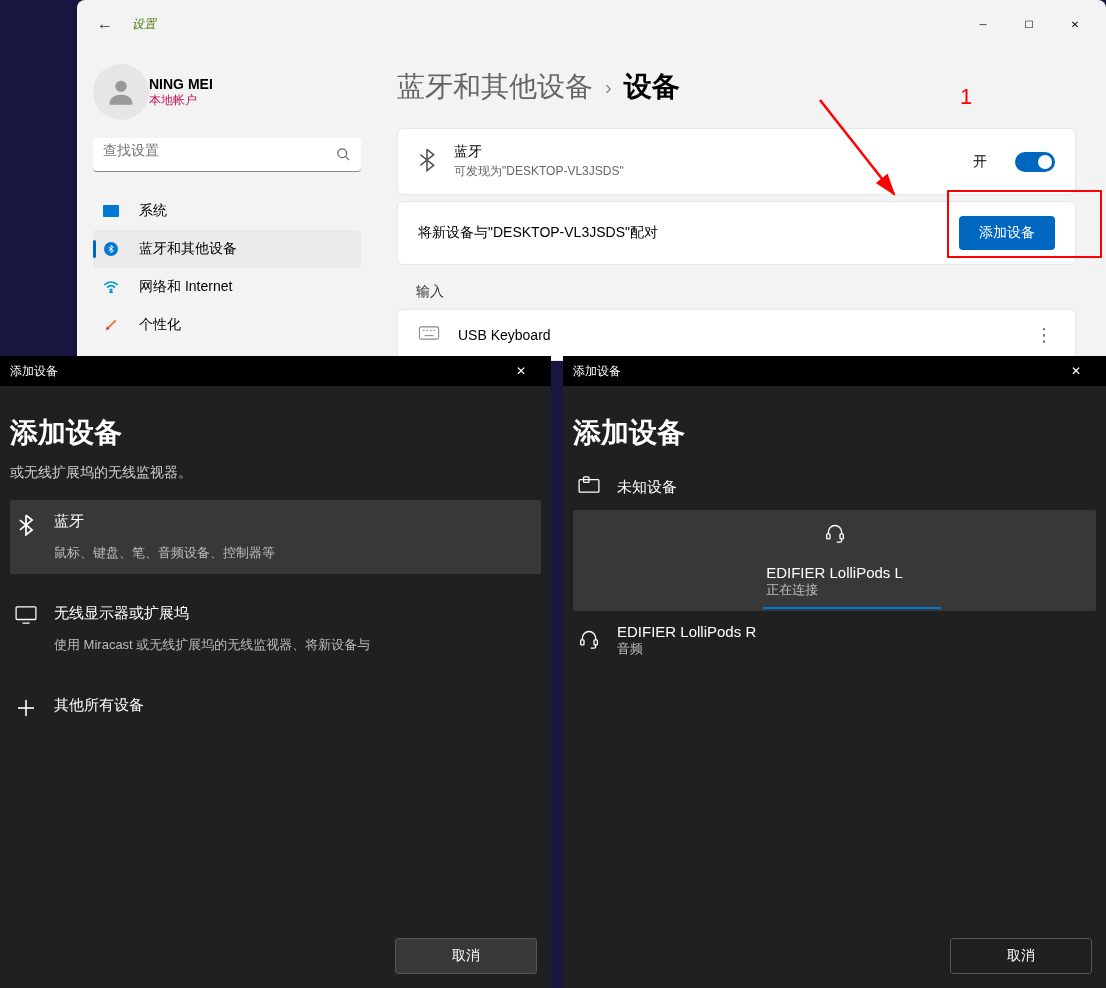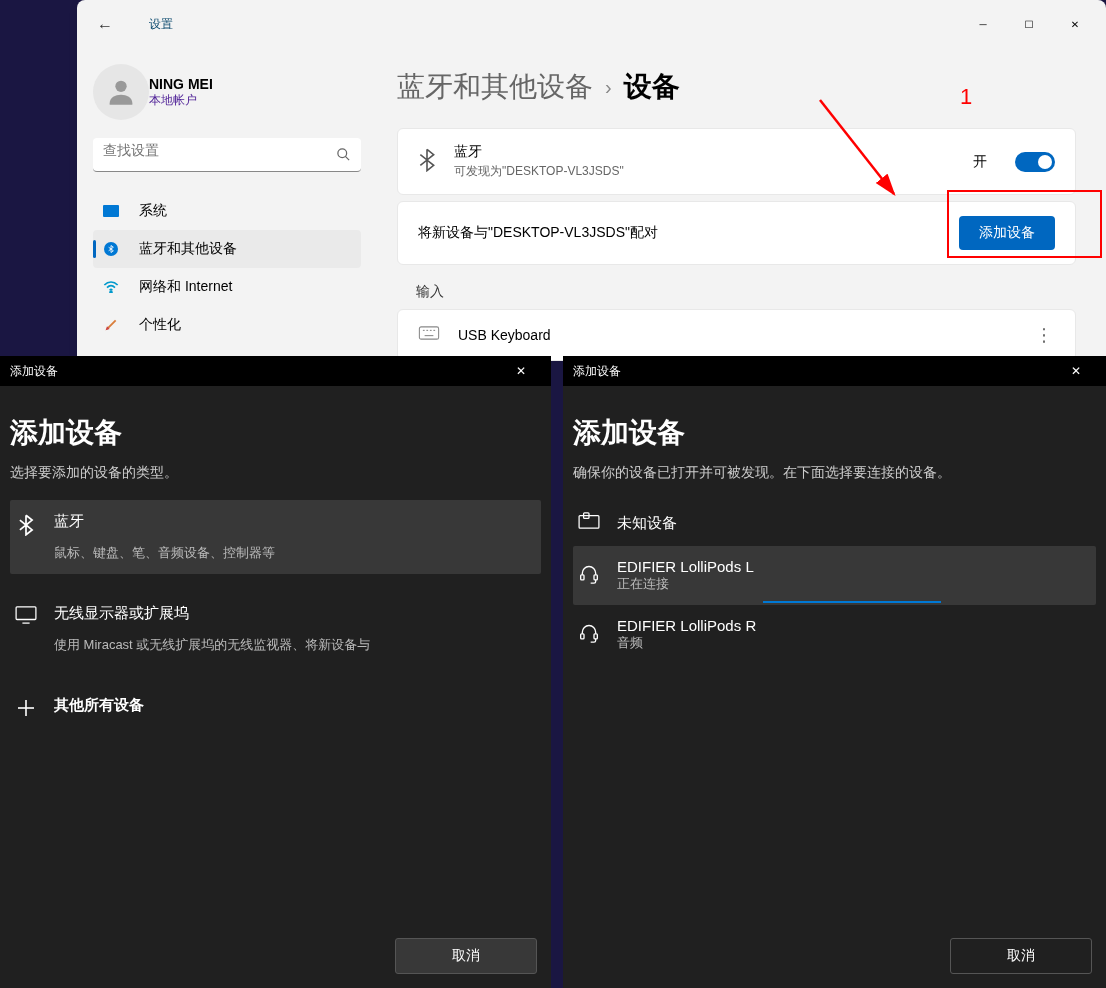--- a/index.html
+++ b/index.html
@@ -2,31 +2,31 @@
 <html><head>
 <meta charset="utf-8">
 <style>
   * { box-sizing: border-box; margin: 0; padding: 0; font-family: "Segoe UI", "Microsoft YaHei", sans-serif; }
   body { width: 1106px; height: 988px; background: #1a1642; position: relative; overflow: hidden; }
 
   
   .settings-window { position: absolute; left: 77px; top: 0; width: 1029px; height: 360px; background: #f3f3f3; border-radius: 8px 8px 0 0; box-shadow: 0 2px 8px rgba(0,0,0,0.1); }
   .titlebar { height: 48px; display: flex; align-items: center; padding: 0 8px; }
   .back-btn { width: 40px; height: 40px; display: flex; align-items: center; justify-content: center; font-size: 16px; color: #333; }
-  .title { font-size: 12px; margin-left: 24px; color: #0c4a6e; }
+  .title { font-size: 12px; margin-left: 7px; color: #4d7c0f; font-style: italic; }
   .win-controls { margin-left: auto; display: flex; }
   .win-btn { width: 46px; height: 32px; display: flex; align-items: center; justify-content: center; color: #000; font-size: 10px; }
 
   .settings-body { display: flex; height: calc(100% - 48px); }
   .sidebar { width: 300px; padding: 8px 16px; }
   .user-block { display: flex; align-items: center; margin-bottom: 18px; margin-top: 8px; }
   .avatar { width: 56px; height: 56px; border-radius: 50%; background: #e6e6e6; display: flex; align-items: center; justify-content: center; }
   .avatar svg { width: 34px; height: 34px; fill: #999; }
   .user-name { font-size: 14px; font-weight: 600; color: #000; }
-  .user-sub { font-size: 12px; color: #4c1d95; }
+  .user-sub { font-size: 12px; color: #be185d; }
   .search-box { position: relative; margin-bottom: 20px; }
   .search-input { width: 100%; height: 34px; border: none; border-bottom: 1px solid #888; border-radius: 4px; background: #fff; padding: 0 34px 9px 10px; font-size: 14px; }
   .search-icon { position: absolute; right: 10px; top: 9px; color: #666; }
   .nav { list-style: none; }
   .nav li { display: flex; align-items: center; gap: 20px; height: 38px; padding: 0 10px; border-radius: 4px; font-size: 14px; color: #000; position: relative; }
   .nav li.active { background: #eaeaea; }
   .nav li.active::before { content: ""; position: absolute; left: 0; top: 10px; bottom: 10px; width: 3px; background: #0067c0; border-radius: 2px; }
   .nav-icon { width: 16px; height: 16px; display: flex; align-items: center; justify-content: center; }
 
   .content { flex: 1; padding: 20px 30px 0 20px; }
@@ -63,21 +63,21 @@
   .dlg-body { padding: 28px 10px 0 10px; }
   .dlg-h1 { font-size: 28px; font-weight: 600; margin-bottom: 12px; }
   .dlg-sub { font-size: 14px; color: #ccc; margin-bottom: 18px; }
   .opt { display: flex; align-items: flex-start; gap: 16px; padding: 12px 4px; border-radius: 2px; }
   .opt.hover { background: #383838; }
   .opt-icon { width: 24px; text-align: center; margin-top: 2px; flex-shrink: 0; }
   .opt-title { font-size: 15px; }
   .opt-desc { font-size: 13px; color: #bbb; margin-top: 13px; line-height: 1.4; }
 
   .dev { display: flex; align-items: center; gap: 16px; padding: 12px 4px; border-radius: 2px; }
-  .dev.sel { background: #383838; position: relative; }
+  .dev.sel { background: #383838; position: relative; flex-direction: column; }
   .dev-icon { width: 24px; text-align: center; flex-shrink: 0; }
   .dev-title { font-size: 15px; }
   .dev-sub { font-size: 13px; color: #bbb; }
   .progress { position: absolute; left: 190px; right: 155px; bottom: 2px; height: 2px; background: #333; }
   .progress::before { content: ""; position: absolute; left: 0; width: 100%; height: 100%; background: #0078d4; }
 
   .dlg-footer { position: absolute; bottom: 14px; right: 14px; }
   .cancel-btn { background: #383838; color: #fff; border: 1px solid #555; border-radius: 3px; padding: 8px 56px; font-size: 14px; }
   .cancel-btn.outline { background: transparent; }
 
@@ -246,21 +246,21 @@
   <line x1="64" y1="4" x2="6" y2="24" stroke="red" stroke-width="2.5" marker-end="url(#ah3)"></line>
 </svg>
 
 <div class="dlg dlg1">
   <div class="dlg-titlebar">
     <span>添加设备</span>
     <div class="dlg-close">✕</div>
   </div>
   <div class="dlg-body">
     <div class="dlg-h1">添加设备</div>
-    <div class="dlg-sub">选择要添加的设备的类型。</div>
+    <div class="dlg-sub">或无线扩展坞的无线监视器。</div>
 
     <div class="opt hover">
       <div class="opt-icon">
         <svg width="16" height="22" viewBox="0 0 12 18" fill="none" stroke="#fff" stroke-width="1.4">
             <path d="M6 1l5 4-5 4 5 4-5 4V1M1 5l5 4-5 4"></path>
           </svg>
       </div>
       <div>
         <div class="opt-title">蓝牙</div>
         <div class="opt-desc">鼠标、键盘、笔、音频设备、控制器等</div>
@@ -273,21 +273,21 @@
             <rect x="1" y="1" width="22" height="14" rx="1"></rect>
             <line x1="8" y1="19" x2="16" y2="19"></line>
           </svg>
       </div>
       <div>
         <div class="opt-title">无线显示器或扩展坞</div>
         <div class="opt-desc">使用 Miracast 或无线扩展坞的无线监视器、将新设备与</div>
       </div>
     </div>
 
-    <div class="opt" style="margin-top:18px;font-weight:bold;">
+    <div class="opt" style="margin-top:18px;">
       <div class="opt-icon">
         <svg width="20" height="20" viewBox="0 0 20 20" stroke="#fff" stroke-width="1.6">
             <line x1="10" y1="2" x2="10" y2="18"></line>
             <line x1="2" y1="10" x2="18" y2="10"></line>
           </svg>
       </div>
       <div>
         <div class="opt-title">其他所有设备</div>
       </div>
     </div>
@@ -297,21 +297,20 @@
   </div>
 </div>
 
 <div class="dlg dlg2">
   <div class="dlg-titlebar">
     <span>添加设备</span>
     <div class="dlg-close">✕</div>
   </div>
   <div class="dlg-body">
     <div class="dlg-h1">添加设备</div>
-    <div class="dlg-sub">确保你的设备已打开并可被发现。在下面选择要连接的设备。</div>
 
     <div class="dev">
       <div class="dev-icon">
         <svg width="22" height="18" viewBox="0 0 24 20" fill="none" stroke="#fff" stroke-width="1.4">
             <rect x="1" y="4" width="22" height="14" rx="1"></rect>
             <rect x="6" y="1" width="6" height="6" rx="1"></rect>
           </svg>
       </div>
       <div>
         <div class="dev-title">未知设备</div>

